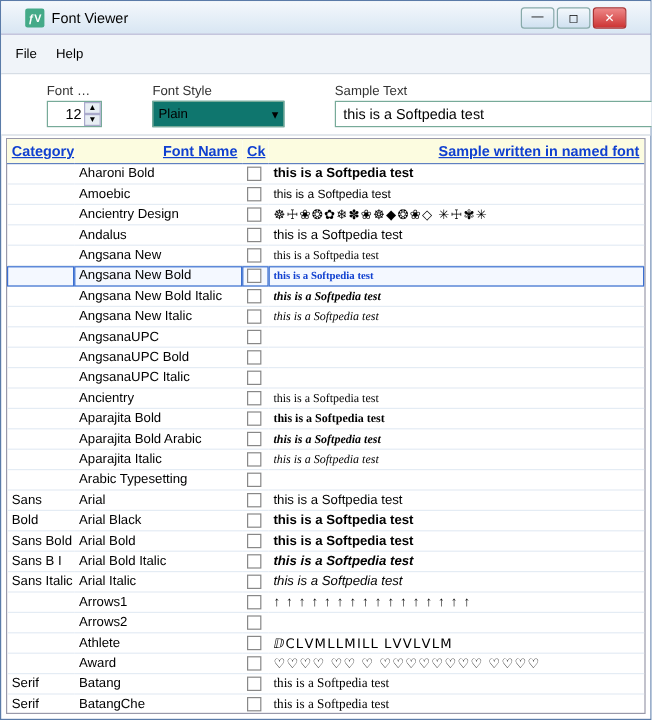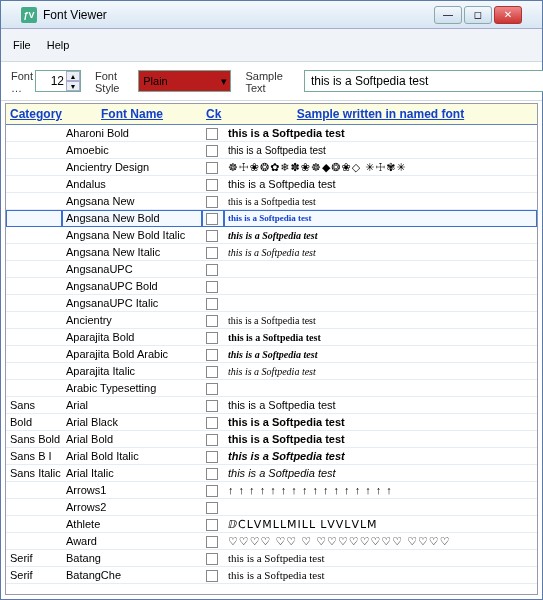--- a/index.html
+++ b/index.html
@@ -11,33 +11,33 @@
 .titlebar .icon { width: 16px; height: 16px; background: #4a8; border-radius: 2px; margin-right: 6px; display: inline-flex; align-items: center; justify-content: center; color: #fff; font-size: 9px; font-weight: bold; }
 .titlebar .title { flex: 1; font-size: 12px; color: #000; }
 .win-controls { display: flex; gap: 2px; }
 .win-btn { width: 28px; height: 18px; border: 1px solid #8aa; background: linear-gradient(to bottom,#f4f8fc,#cfe0f0); border-radius: 3px; display: flex; align-items: center; justify-content: center; font-size: 10px; cursor: pointer; }
 .win-btn.close { background: linear-gradient(to bottom,#e88,#c33); color: #fff; border-color: #a33; }
 
 .menubar { background: #f0f4f9; height: 20px; display: flex; align-items: center; padding: 16px 4px; border-bottom: 1px solid #d0d8e0; }
 .menu-item { padding: 2px 8px; cursor: pointer; }
 
 .toolbar { padding: 8px 10px 6px; display: flex; align-items: flex-end; gap: 14px; border-bottom: 1px solid #d0d8e0; background: #fff; }
-.tool-group { display: flex; gap: 2px; }
+.tool-group { display: flex; flex-direction: column; gap: 2px; margin-left: 28px; }
 .tool-label { font-size: 11px; color: #333; }
 .size-input { display: flex; align-items: center; border: 1px solid #7a9; background: #fff; height: 22px; }
 .size-input input { width: 30px; border: none; text-align: right; padding: 0 2px; font-size: 12px; outline: none; }
 .spin { display: flex; flex-direction: column; }
 .spin-btn { width: 14px; height: 10px; font-size: 7px; line-height: 1; background: #e8eef4; border: 1px solid #aac; cursor: pointer; display: flex; align-items: center; justify-content: center; }
-.style-select { height: 22px; width: 110px; border: 1px solid #7a9; background: #b91c1c; display: flex; align-items: center; justify-content: space-between; padding: 0 4px; cursor: pointer; }
+.style-select { height: 22px; width: 110px; border: 1px solid #7a9; background: #0f766e; display: flex; align-items: center; justify-content: space-between; padding: 0 4px; cursor: pointer; }
 .sample-input { height: 22px; border: 1px solid #7a9; padding: 0 6px; font-size: 12px; outline: none; width: 310px; }
 
 .table-wrap { flex: 1; overflow: hidden; display: flex; background: #fff; margin: 2px 4px 4px; border: 1px solid #99a; }
 .table-scroll { flex: 1; overflow-y: scroll; overflow-x: hidden; }
 table { width: 100%; border-collapse: collapse; table-layout: fixed; }
-thead th { background: #fcfce0; color: #1040d0; font-weight: bold; text-align: center; padding: 3px 4px; border-bottom: 1px solid #6080c0; font-size: 12px; position: sticky; top: 0; text-decoration: underline; }
+thead th { background: #fcfce0; color: #1040d0; font-weight: bold; text-align: right; padding: 3px 4px; border-bottom: 1px solid #6080c0; font-size: 12px; position: sticky; top: 0; text-decoration: underline; }
 tbody td { padding: 1px 4px; border-bottom: 1px solid #e4ecf4; font-size: 11px; height: 17px; white-space: nowrap; overflow: hidden; vertical-align: middle; }
 .col-cat { width: 56px; }
 .col-name { width: 140px; }
 .col-ck { width: 22px; text-align: center; }
 .col-sample { }
 .ck { display: inline-block; width: 12px; height: 12px; border: 1px solid #888; background: #fff; vertical-align: middle; }
 .row-sel td { outline: 1px solid #3a6ed0; outline-offset: -1px; background: #f4f8ff; }
 .row-sel .sample { color: #1040d0; font-size: 9px; }
 
 

